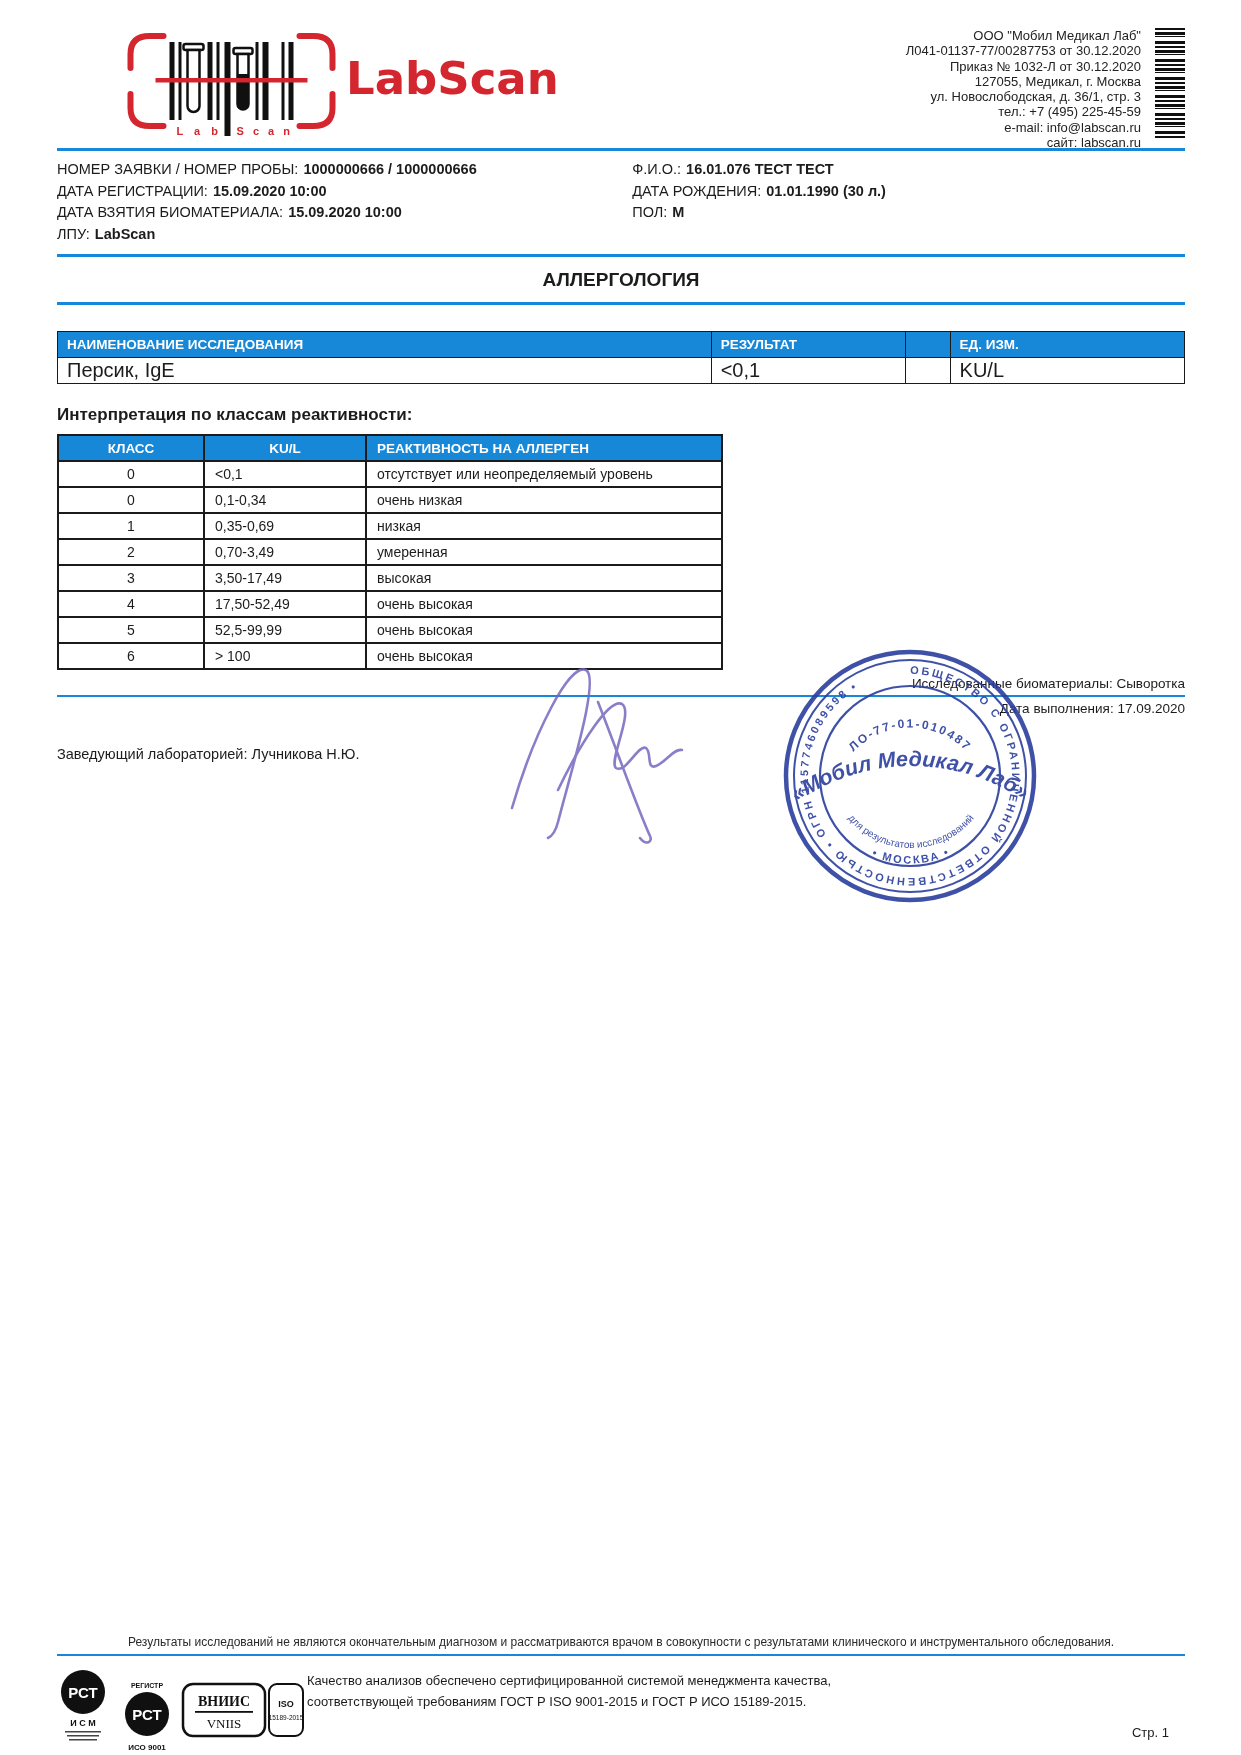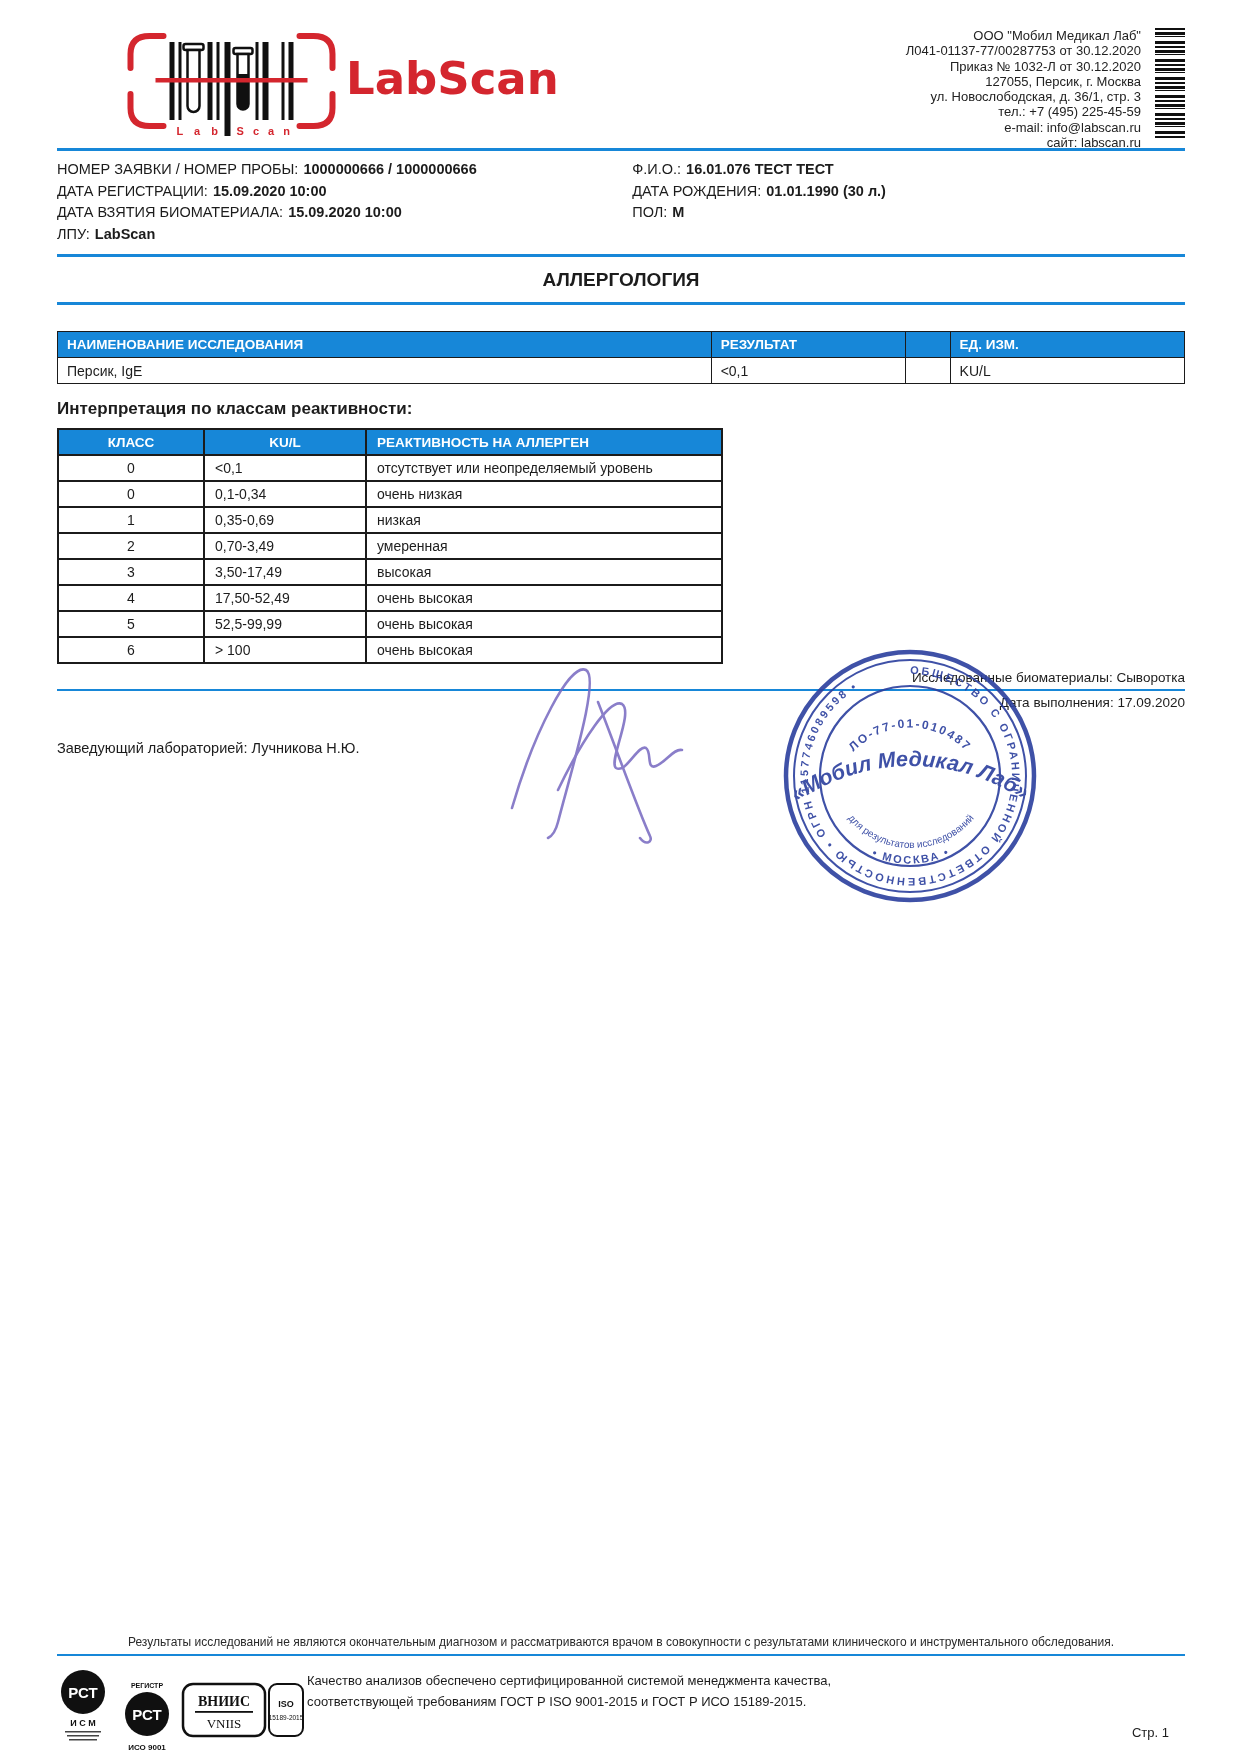--- a/index.html
+++ b/index.html
@@ -37,24 +37,24 @@
   .patient-row{display:flex;margin-top:8px;font-size:14.5px;line-height:21.5px;}
   .patient-col-left{flex:0 0 51%;}
   .patient-col-right{flex:1;}
   .kv b{margin-left:5px;font-weight:bold;}
 
   .main-title{font-size:19px;font-weight:bold;text-align:center;margin:12px 0 11px 0;}
   .subtitle{font-size:17px;font-weight:bold;margin:14px 0 9px 0;}
 
   table{border-collapse:collapse;table-layout:fixed;}
   .res-table{width:100%;margin-top:26px;}
-  .res-table th,.res-table td{border:1.5px solid #1b1b1b;height:23px;padding:1px 9px;font-size:14px;text-align:left;overflow:hidden;white-space:nowrap;}
+  .res-table th,.res-table td{border:1.5px solid #1b1b1b;height:23px;padding:1px 9px;font-size:20px;text-align:left;overflow:hidden;white-space:nowrap;}
   .res-table th{background:var(--blue);color:#fff;font-size:13.5px;}
 
-  .int-heading{font-size:17px;font-weight:bold;margin:15px 0 9px 0;}
+  .int-heading{font-size:17px;font-weight:bold;margin:21px 0 9px 0;}
   .int-table{width:664px;}
   .int-table th,.int-table td{border:2px solid #1b1b1b;height:22px;padding:1px 10px;font-size:14px;overflow:hidden;white-space:nowrap;}
   .int-table th{background:var(--blue);color:#fff;font-size:13.5px;}
   .c-center{text-align:center;}
   .c-left{text-align:left;}
 
   .right-note{text-align:right;font-size:13.5px;margin-top:6px;margin-bottom:4px;}
   .right-note2{text-align:right;font-size:13.5px;margin-top:4px;}
   .lab-head{font-size:14.5px;margin-top:30px;}
 
@@ -113,21 +113,21 @@
 
           <text x="55" y="109" font-size="11" font-weight="bold" fill="#d4262e" letter-spacing="4">L a b</text>
           <text x="115" y="109" font-size="11" font-weight="bold" fill="#d4262e" letter-spacing="3">S c a n</text>
         </svg>
         <div class="logo-word">LabScan</div>
       </div>
       <div class="company-info">
         <div>ООО "Мобил Медикал Лаб"</div>
         <div>Л041-01137-77/00287753 от 30.12.2020</div>
         <div>Приказ № 1032-Л от 30.12.2020</div>
-        <div>127055, Персик, г. Москва</div>
+        <div>127055, Медикал, г. Москва</div>
         <div>ул. Новослободская, д. 36/1, стр. 3</div>
         <div>тел.: +7 (495) 225-45-59</div>
         <div>e-mail: info@labscan.ru</div>
         <div>сайт: labscan.ru</div>
       </div>
       <div class="vbarcode"></div>
     </div>
 
     <div class="rule"></div>
 

